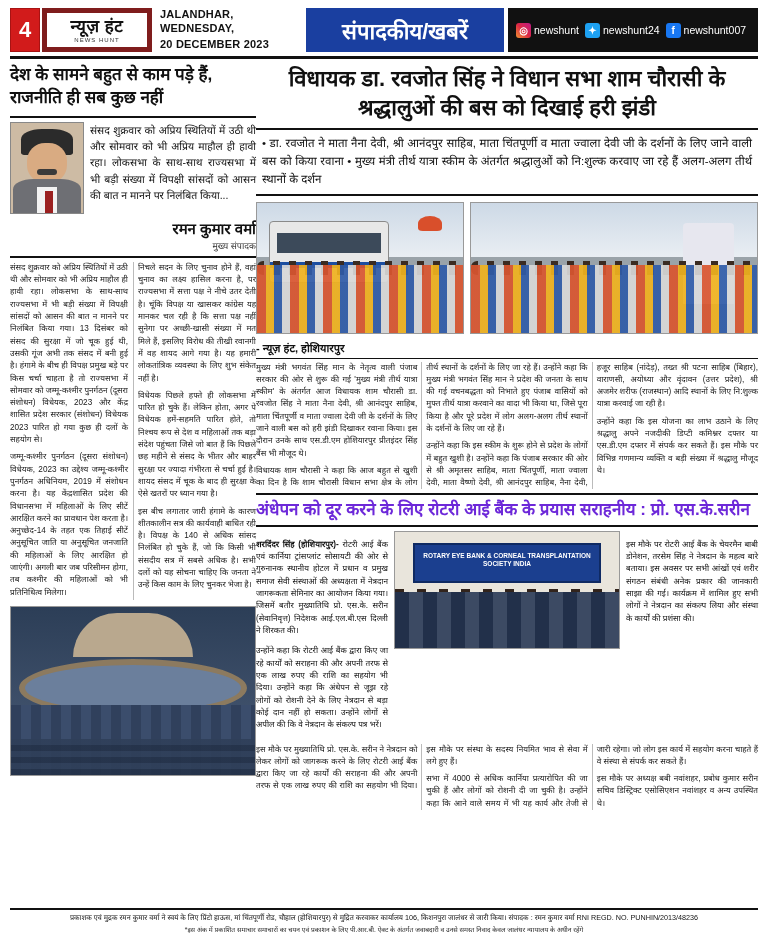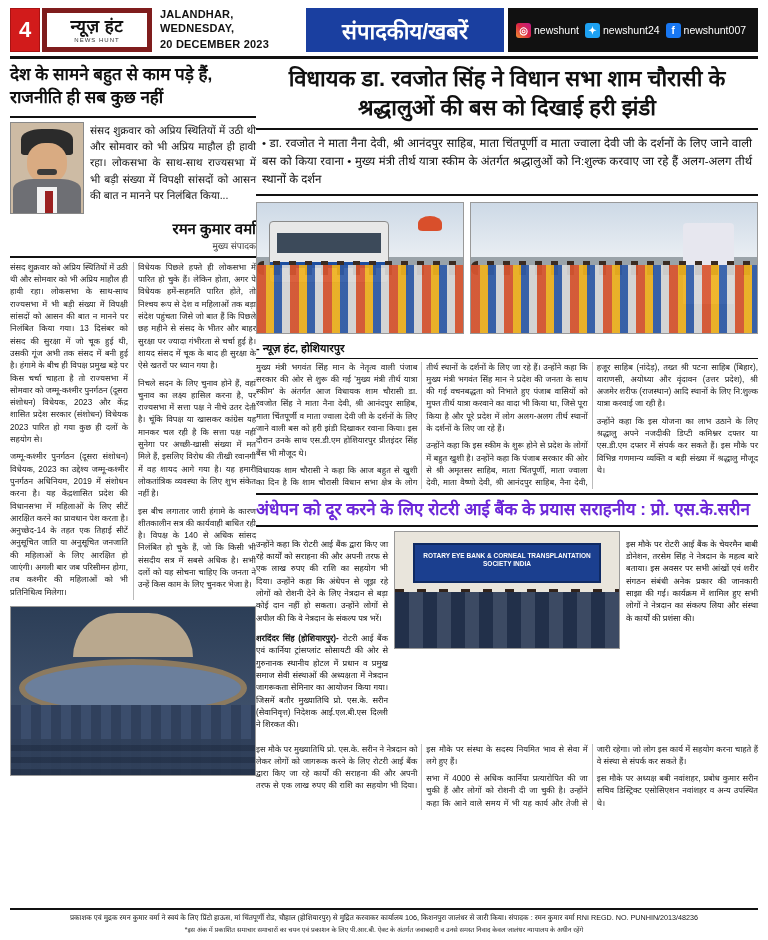--- a/index.html
+++ b/index.html
@@ -204,22 +204,22 @@
         <div class="intro-text">संसद शुक्रवार को अप्रिय स्थितियों में उठी थी और सोमवार को भी अप्रिय माहौल ही हावी रहा। लोकसभा के साथ-साथ राज्यसभा में भी बड़ी संख्या में विपक्षी सांसदों को आसन की बात न मानने पर निलंबित किया...</div>
       </div>
 
       <div class="byline">रमन कुमार वर्मा</div>
       <div class="byline-sub">मुख्य संपादक</div>
       <div class="hr-b"></div>
 
       <div class="two-col">
         <p>संसद शुक्रवार को अप्रिय स्थितियों में उठी थी और सोमवार को भी अप्रिय माहौल ही हावी रहा। लोकसभा के साथ-साथ राज्यसभा में भी बड़ी संख्या में विपक्षी सांसदों को आसन की बात न मानने पर निलंबित किया गया। 13 दिसंबर को संसद की सुरक्षा में जो चूक हुई थी, उसकी गूंज अभी तक संसद में बनी हुई है। हंगामे के बीच ही विपक्ष प्रमुख बड़े पर किस चर्चा चाहता है तो राज्यसभा में सोमवार को जम्मू-कश्मीर पुनर्गठन (दूसरा संशोधन) विधेयक, 2023 और केंद्र शासित प्रदेश सरकार (संशोधन) विधेयक 2023 पारित हो गया कुछ ही दलों के सहयोग से।</p>
         <p>जम्मू-कश्मीर पुनर्गठन (दूसरा संशोधन) विधेयक, 2023 का उद्देश्य जम्मू-कश्मीर पुनर्गठन अधिनियम, 2019 में संशोधन करना है। यह केंद्रशासित प्रदेश की विधानसभा में महिलाओं के लिए सीटें आरक्षित करने का प्रावधान पेश करता है। अनुच्छेद-14 के तहत एक तिहाई सीटें अनुसूचित जाति या अनुसूचित जनजाति की महिलाओं के लिए आरक्षित हो जाएंगी। अगली बार जब परिसीमन होगा, तब कश्मीर की महिलाओं को भी प्रतिनिधित्व मिलेगा।</p>
+        <p>निचले सदन के लिए चुनाव होने हैं, वहां चुनाव का लक्ष्य हासिल करना है, पर राज्यसभा में सत्ता पक्ष ने नीचे उतर देती है। चूंकि विपक्ष या खासकर कांग्रेस यह मानकर चल रही है कि सत्ता पक्ष नहीं सुनेगा पर अच्छी-खासी संख्या में मत मिले हैं, इसलिए विरोध की तीखी रवानगी में वह शायद आगे गया है। यह हमारी लोकतांत्रिक व्यवस्था के लिए शुभ संकेत नहीं है।</p>
         <p>विधेयक पिछले हफ्ते ही लोकसभा में पारित हो चुके हैं। लेकिन होता, अगर पे विधेयक हमें-सहमति पारित होते, तो निश्चय रूप से देश व महिलाओं तक बड़ा संदेश पहुंचता जिसे जो बात हैं कि पिछले छह महीने से संसद के भीतर और बाहर सुरक्षा पर ज्यादा गंभीरता से चर्चा हुई है। शायद संसद में चूक के बाद ही सुरक्षा के ऐसे खतरों पर ध्यान गया है।</p>
-        <p>निचले सदन के लिए चुनाव होने हैं, वहां चुनाव का लक्ष्य हासिल करना है, पर राज्यसभा में सत्ता पक्ष ने नीचे उतर देती है। चूंकि विपक्ष या खासकर कांग्रेस यह मानकर चल रही है कि सत्ता पक्ष नहीं सुनेगा पर अच्छी-खासी संख्या में मत मिले हैं, इसलिए विरोध की तीखी रवानगी में वह शायद आगे गया है। यह हमारी लोकतांत्रिक व्यवस्था के लिए शुभ संकेत नहीं है।</p>
         <p>इस बीच लगातार जारी हंगामे के कारण शीतकालीन सत्र की कार्यवाही बाधित रही है। विपक्ष के 140 से अधिक सांसद निलंबित हो चुके हैं, जो कि किसी भी संसदीय सत्र में सबसे अधिक है। सभी दलों को यह सोचना चाहिए कि जनता ने उन्हें किस काम के लिए चुनकर भेजा है।</p>
       </div>
 
       <div class="parliament-photo">
         <div class="ph-dome"></div>
         <div class="ph-ring"></div>
         <div class="ph-seats"></div>
         <div class="ph-seats2"></div>
       </div>
     </div>
@@ -263,23 +263,23 @@
         <p>उन्होंने कहा कि इस योजना का लाभ उठाने के लिए श्रद्धालु अपने नजदीकी डिप्टी कमिश्नर दफ्तर या एस.डी.एम दफ्तर में संपर्क कर सकते हैं। इस मौके पर विभिन्न गणमान्य व्यक्ति व बड़ी संख्या में श्रद्धालु मौजूद थे।</p>
       </div>
 
       <div class="story2">
         <div class="sec-rule"></div>
         <div class="sub-head">अंधेपन को दूर करने के लिए रोटरी आई बैंक के प्रयास सराहनीय : प्रो. एस.के.सरीन</div>
         <div class="sec-rule"></div>
 
         <div class="story2-top">
           <div class="story2-col">
-            <p>उन्होंने कहा कि रोटरी आई बैंक द्वारा किए जा रहे कार्यों को सराहना की और अपनी तरफ से एक लाख रुपए की राशि का सहयोग भी दिया। उन्होंने कहा कि अंधेपन से जूझ रहे लोगों को रोशनी देने के लिए नेत्रदान से बड़ा कोई दान नहीं हो सकता। उन्होंने लोगों से अपील की कि वे नेत्रदान के संकल्प पत्र भरें।</p>
             <p><span class="dateline-city">शरदिंदर सिंह (होशियारपुर)-</span>
               <span>रोटरी आई बैंक एवं कार्निया ट्रांसप्लांट सोसायटी की ओर से गुरुनानक स्थानीय होटल में प्रधान व प्रमुख समाज सेवी संस्थाओं की अध्यक्षता में नेत्रदान जागरूकता सेमिनार का आयोजन किया गया। जिसमें बतौर मुख्यातिथि प्रो. एस.के. सरीन (सेवानिवृत्त) निदेशक आई.एल.बी.एस दिल्ली ने शिरकत की।</span></p>
+            <p>उन्होंने कहा कि रोटरी आई बैंक द्वारा किए जा रहे कार्यों को सराहना की और अपनी तरफ से एक लाख रुपए की राशि का सहयोग भी दिया। उन्होंने कहा कि अंधेपन से जूझ रहे लोगों को रोशनी देने के लिए नेत्रदान से बड़ा कोई दान नहीं हो सकता। उन्होंने लोगों से अपील की कि वे नेत्रदान के संकल्प पत्र भरें।</p>
           </div>
           <div class="photo3">
             <div class="p3-wall"></div>
             <div class="p3-banner">
                 <div class="t">ROTARY EYE BANK &amp; CORNEAL TRANSPLANTATION SOCIETY INDIA</div>
               </div>
             <div class="p3-heads"></div>
             <div class="p3-people"></div>
           </div>
           <div class="story2-col">

